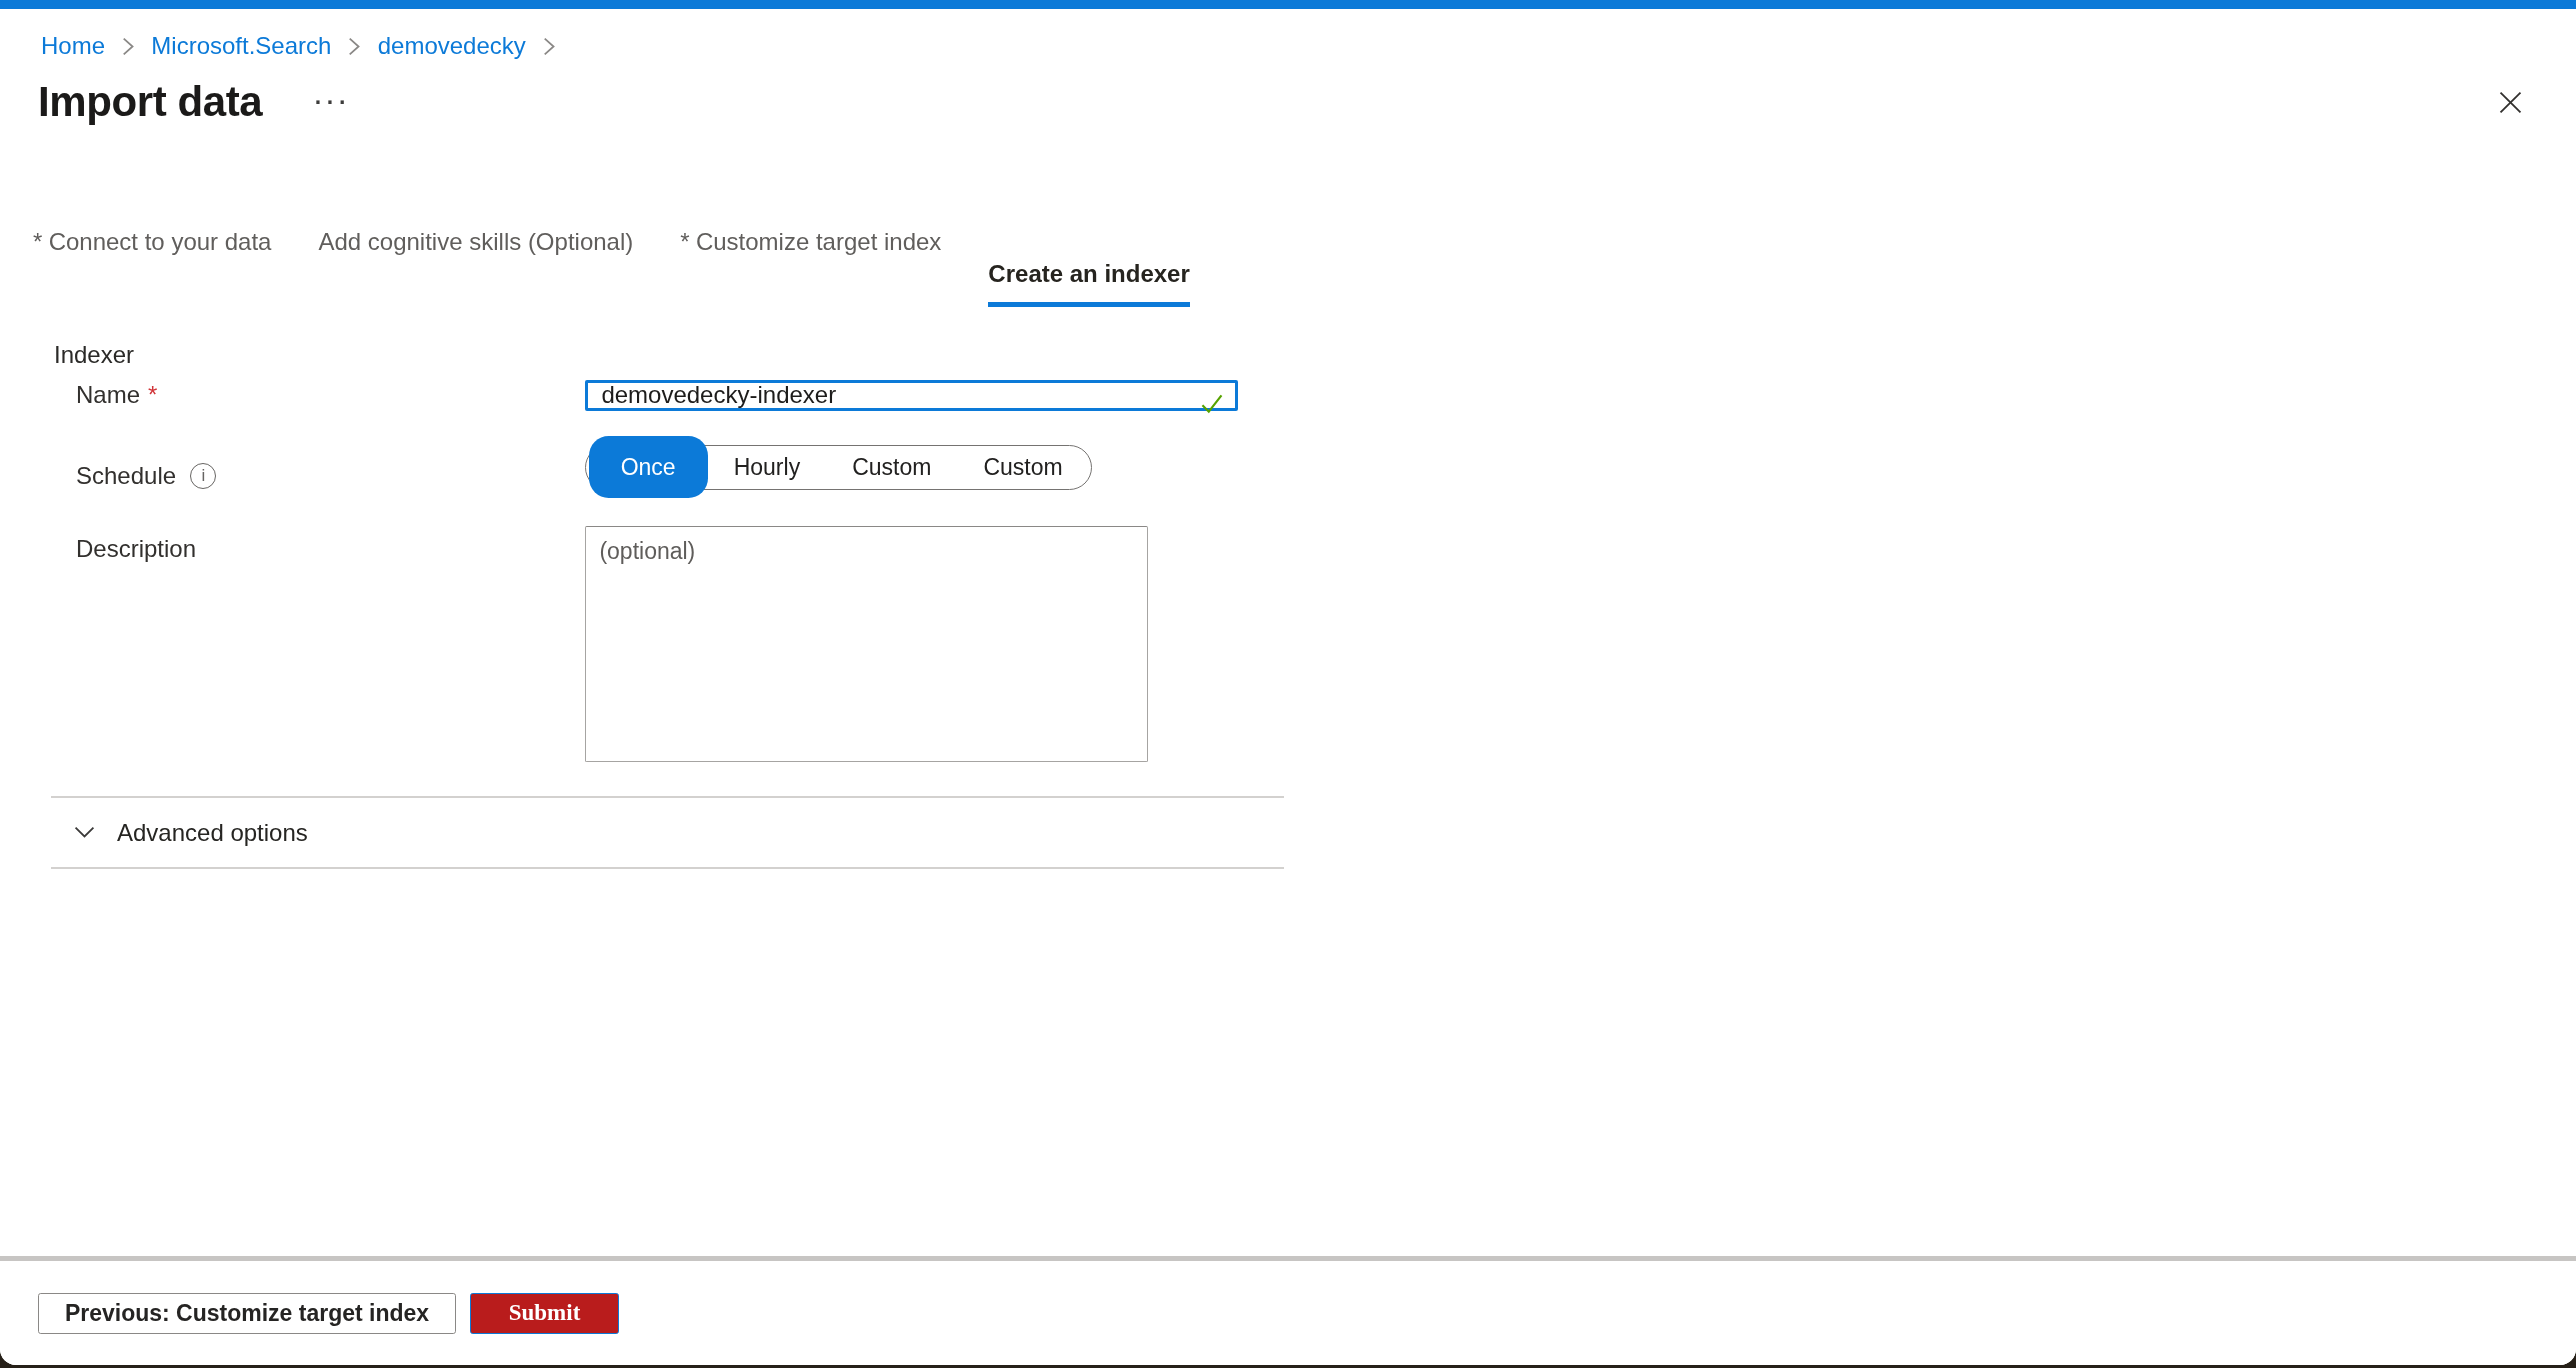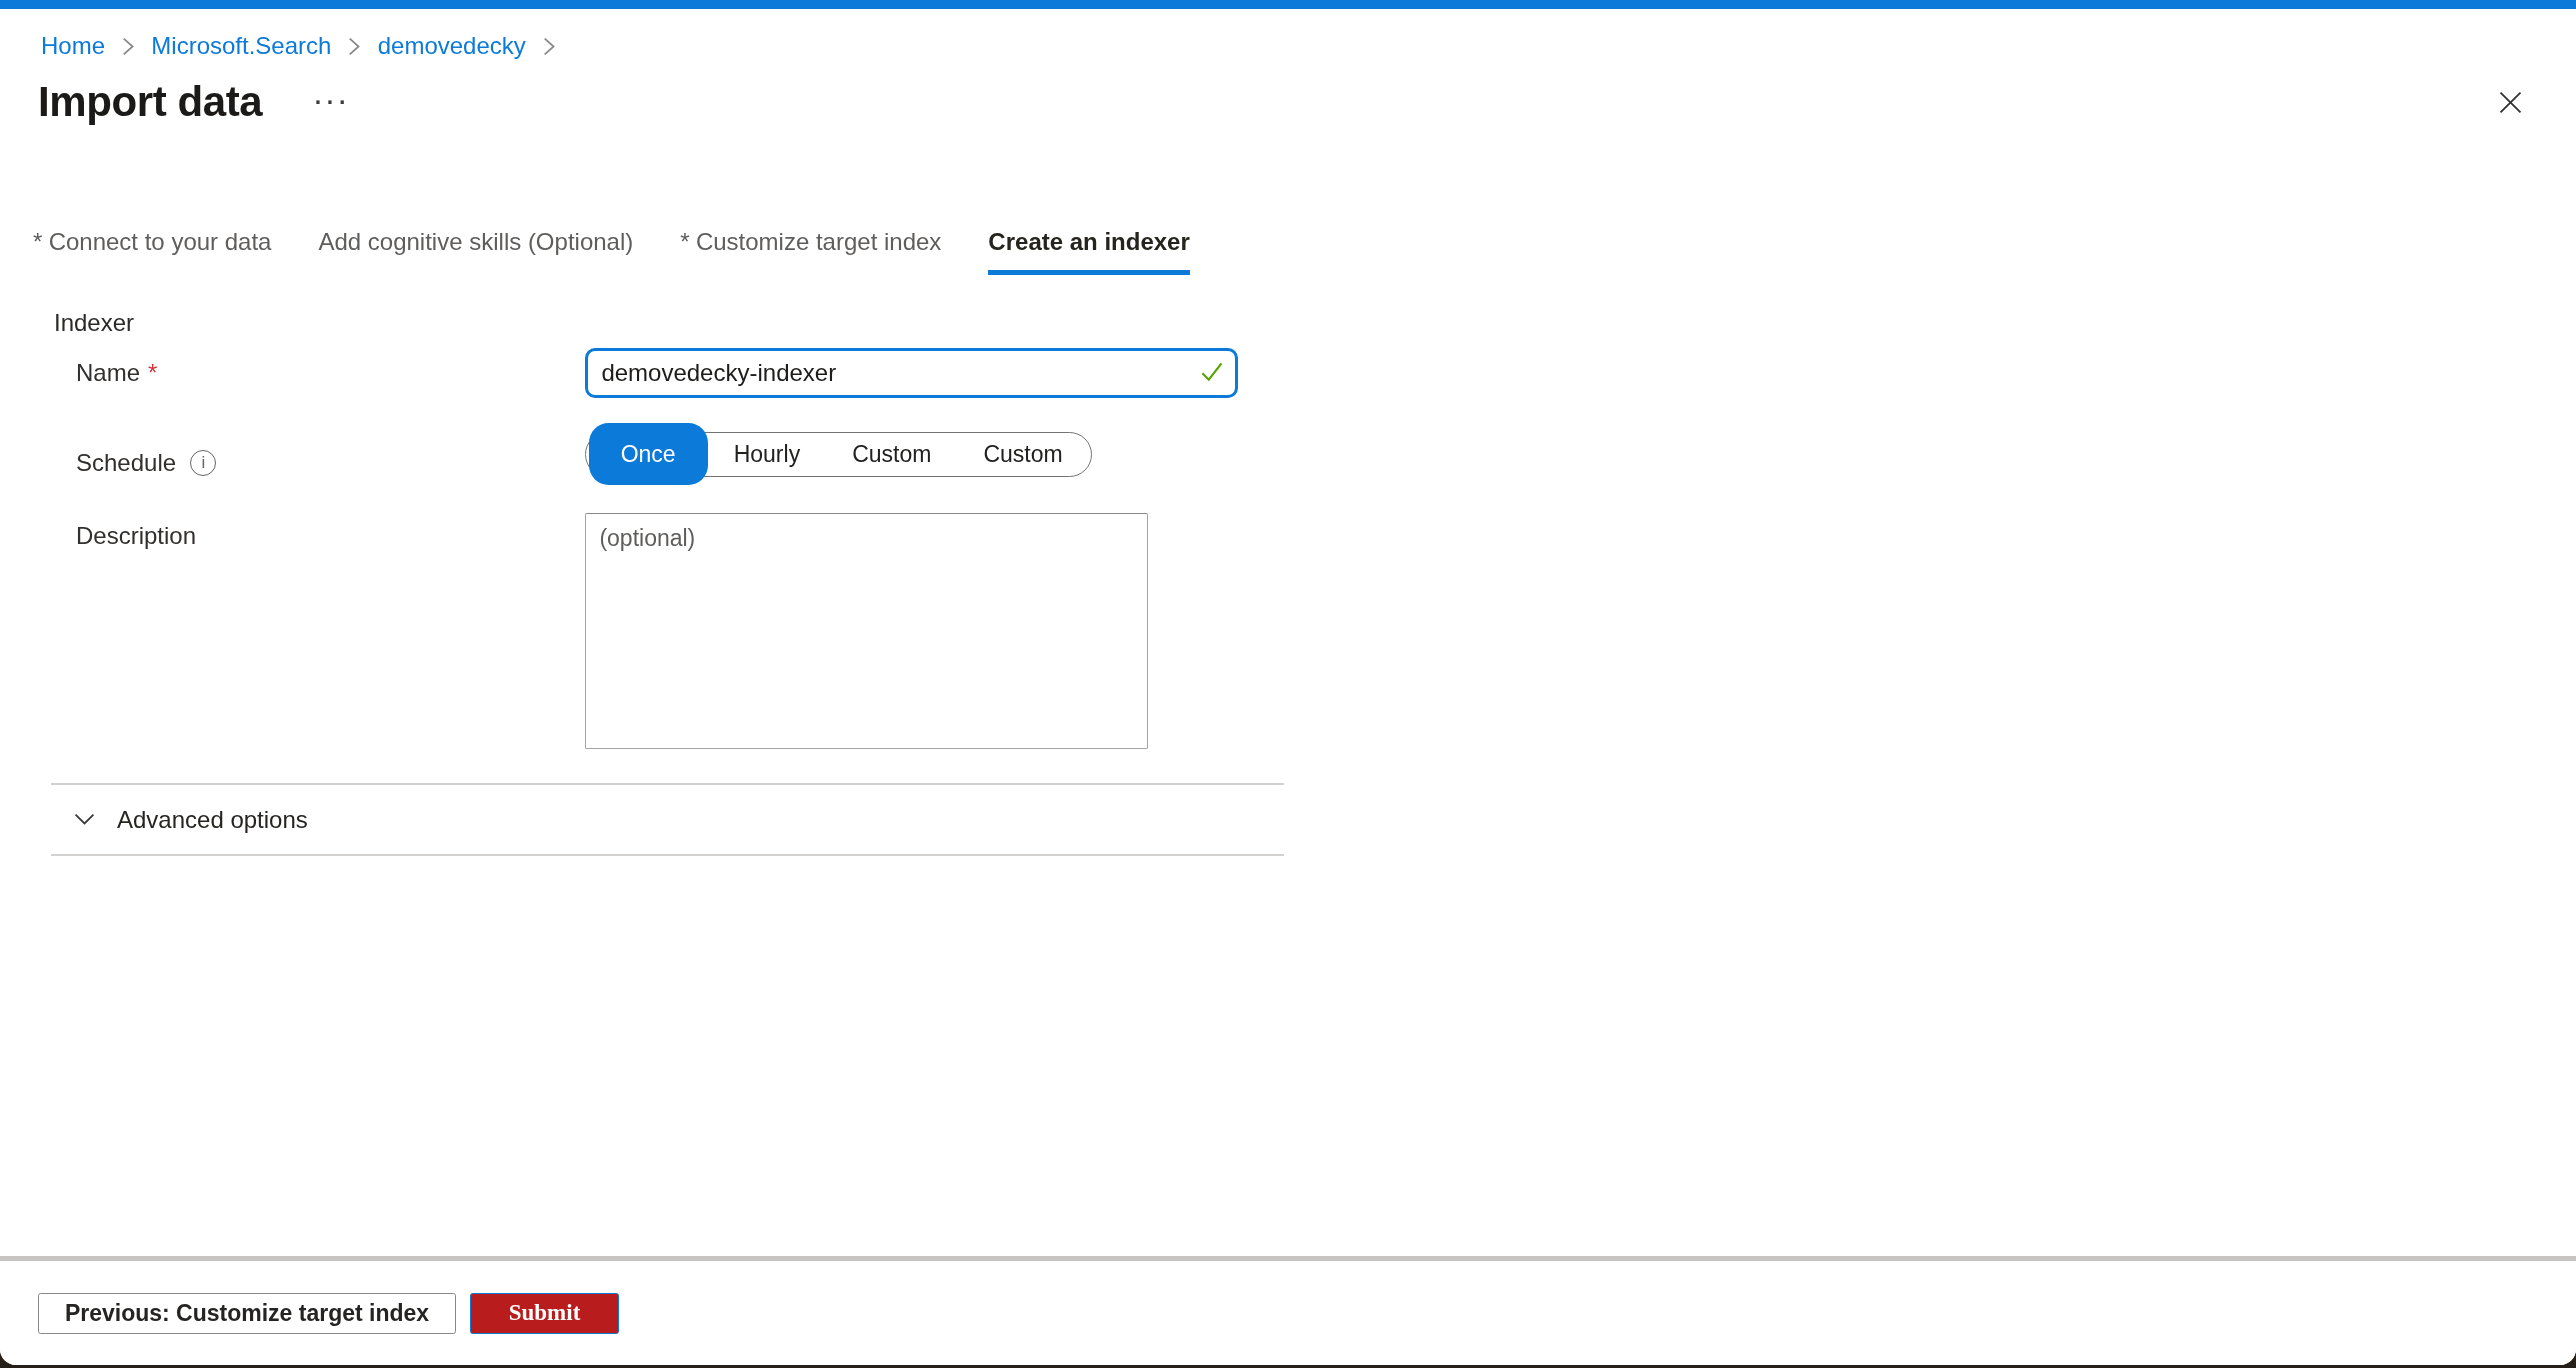--- a/index.html
+++ b/index.html
@@ -18,30 +18,30 @@
   .page-title{font-size:42px;font-weight:700;color:#1b1a19;margin:0;letter-spacing:-0.4px;}
   .more-btn{border:none;background:none;color:#3d3c3b;font-size:23px;font-weight:700;
     letter-spacing:4.5px;margin-left:47px;padding:3.6px 5.4px;cursor:pointer;line-height:1;}
   .close-btn{position:absolute;top:84px;right:47px;border:none;background:none;cursor:pointer;padding:3.6px;}
 
   
   .tabs{display:flex;margin:100px 0 0 33px;gap:47px;}
   .tab{display:flex;align-items:flex-start;font-size:24px;color:#605e5c;
     padding-bottom:14.3px;border-bottom:5.4px solid transparent;cursor:pointer;white-space:nowrap;}
   .tab .req:not(:empty){margin-right:6.3px;}
-  .tab.active{color:#26241f;font-weight:700;border-bottom-color:#0c7ad8;}
+  .tab.active{color:#26241f;font-weight:700;border-bottom-color:#0c7ad8;margin-top:32px;}
 
   
   .section-label{margin:34px 0 10.7px 54px;font-size:24px;color:#2b2a28;}
   .row{display:flex;margin-left:76px;}
   .label-cell{width:509px;display:flex;align-items:center;font-size:24px;color:#32302e;}
   .req-red{color:#d13438;margin-left:8px;font-size:24px;}
   .name-row{align-items:center;}
   .input-wrap{position:relative;width:653px;}
-  .name-input{width:653px;height:50px;box-sizing:border-box;border:3.6px solid #0c7ad8;border-radius:10px;
+  .name-input{width:653px;height:31px;box-sizing:border-box;border:3.6px solid #0c7ad8;border-radius:2px;
     font-size:24px;color:#1d1c1b;padding:0 54px 0 13.4px;font-family:"Liberation Sans",sans-serif;outline:none;}
   .check-icon{position:absolute;right:12.5px;top:9px;}
 
   .schedule-row{margin-top:34px;align-items:flex-end;}
   .info-icon{width:24px;height:24px;border:1.8px solid #666462;border-radius:50%;color:#666462;
     font-size:17px;display:inline-flex;align-items:center;justify-content:center;margin-left:14.3px;
     cursor:default;line-height:1;}
   .seg{display:inline-flex;align-items:center;border:1.8px solid #757371;border-radius:24px;
     height:45px;box-sizing:border-box;padding:0 2.7px;background:#fff;}
   .seg-option{font-size:23px;color:#222120;padding:0 26px;cursor:pointer;display:flex;

